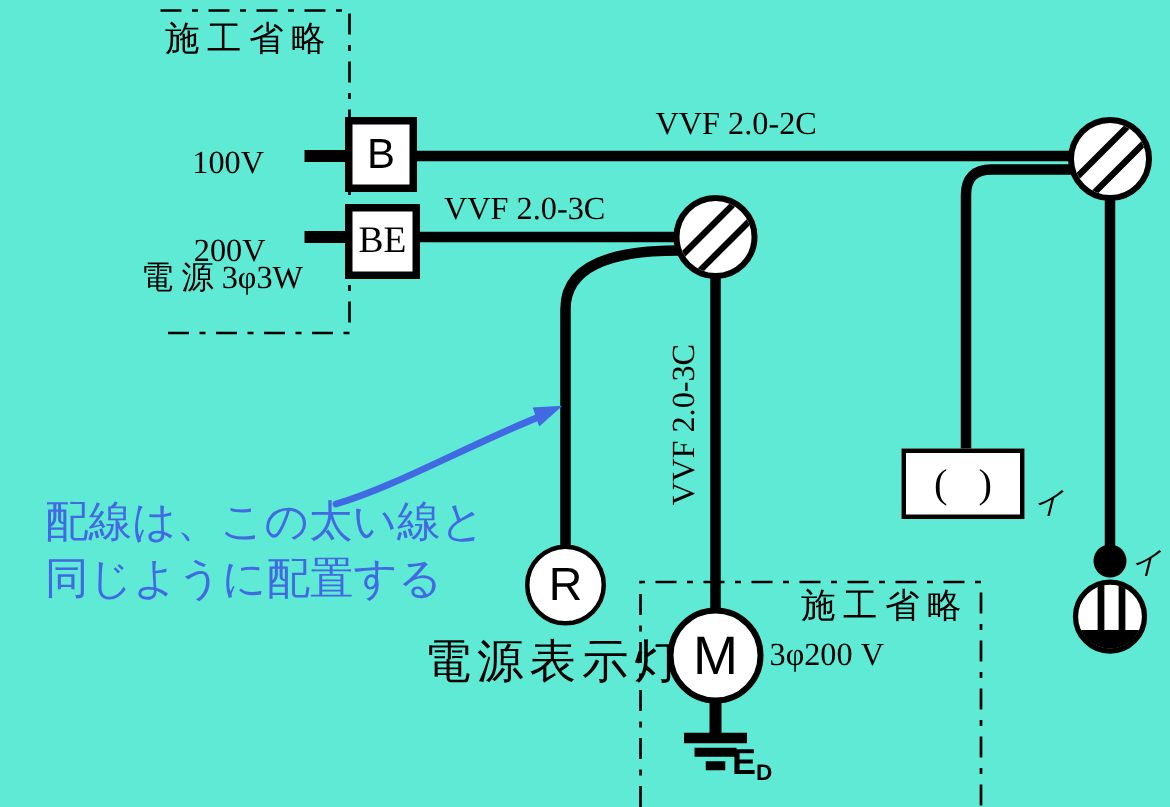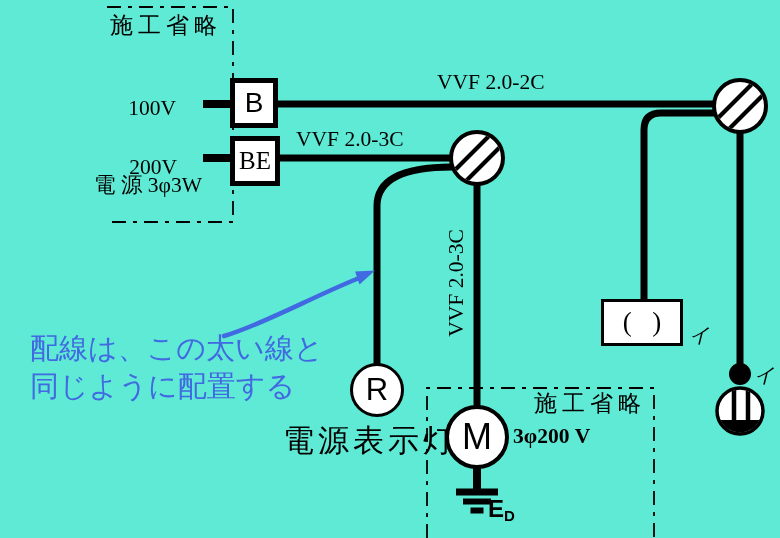--- a/index.html
+++ b/index.html
@@ -129,21 +129,21 @@
   </div>
 
   <div class="sym circ sans" style="left:350px;top:363px;width:54px;height:54px;border:3px solid #000;font-size:31px;">
     <span>R</span>
   </div>
   <div class="abs t-dev" style="left:283px;top:424px;">電源表示灯</div>
 
   <div class="sym circ sans" style="left:445px;top:405px;width:64px;height:64px;border:4px solid #000;font-size:36px;">
     <span>M</span>
   </div>
-  <div class="abs t-rating" style="left:513px;top:425px;font-weight:bold;">3φ200 V</div>
+  <div class="abs t-rating" style="left:513px;top:425px;">3φ200 V</div>
   <div class="abs t-title" style="left:534px;top:392px;">施工省略</div>
 
   <div class="abs sans" style="left:488px;top:496px;">
     <span class="ed-main">E</span><span class="ed-sub">D</span>
   </div>
 
   <div class="sym" style="left:601px;top:299px;width:82px;height:47px;border:3px solid #000;">
     <span class="paren">( )</span>
   </div>
   <div class="abs t-iv" style="left:689px;top:325px;">イ</div>

